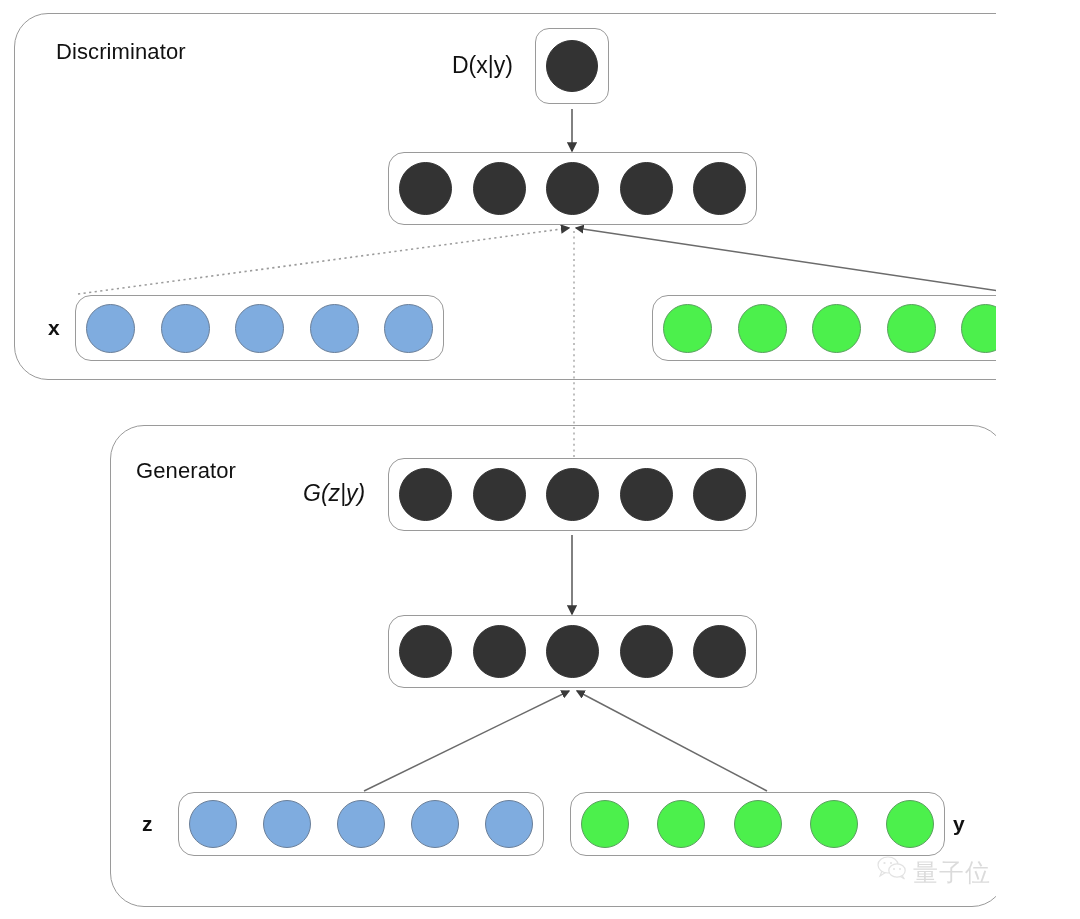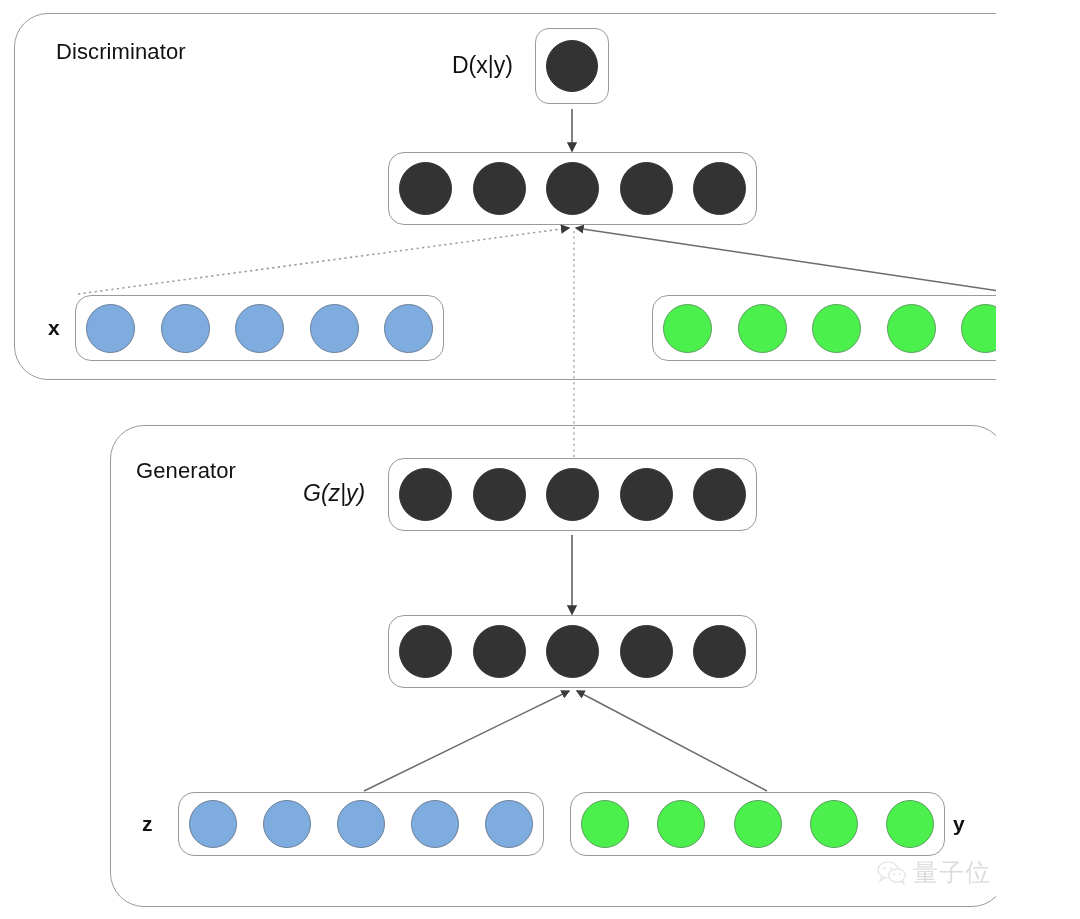--- a/index.html
+++ b/index.html
@@ -121,21 +121,21 @@
     height: 919px;
     pointer-events: none;
   }
 
   
   #watermark {
     position: absolute;
     left: 877px;
     top: 856px;
     display: flex;
-    align-items: center;
+    align-items: flex-start;
     gap: 6px;
     opacity: 0.5;
   }
   #watermark-text {
     font-family: "Liberation Serif", serif;
     font-size: 25px;
     color: #b9b9b9;
     letter-spacing: 1px;
     white-space: nowrap;
   }

